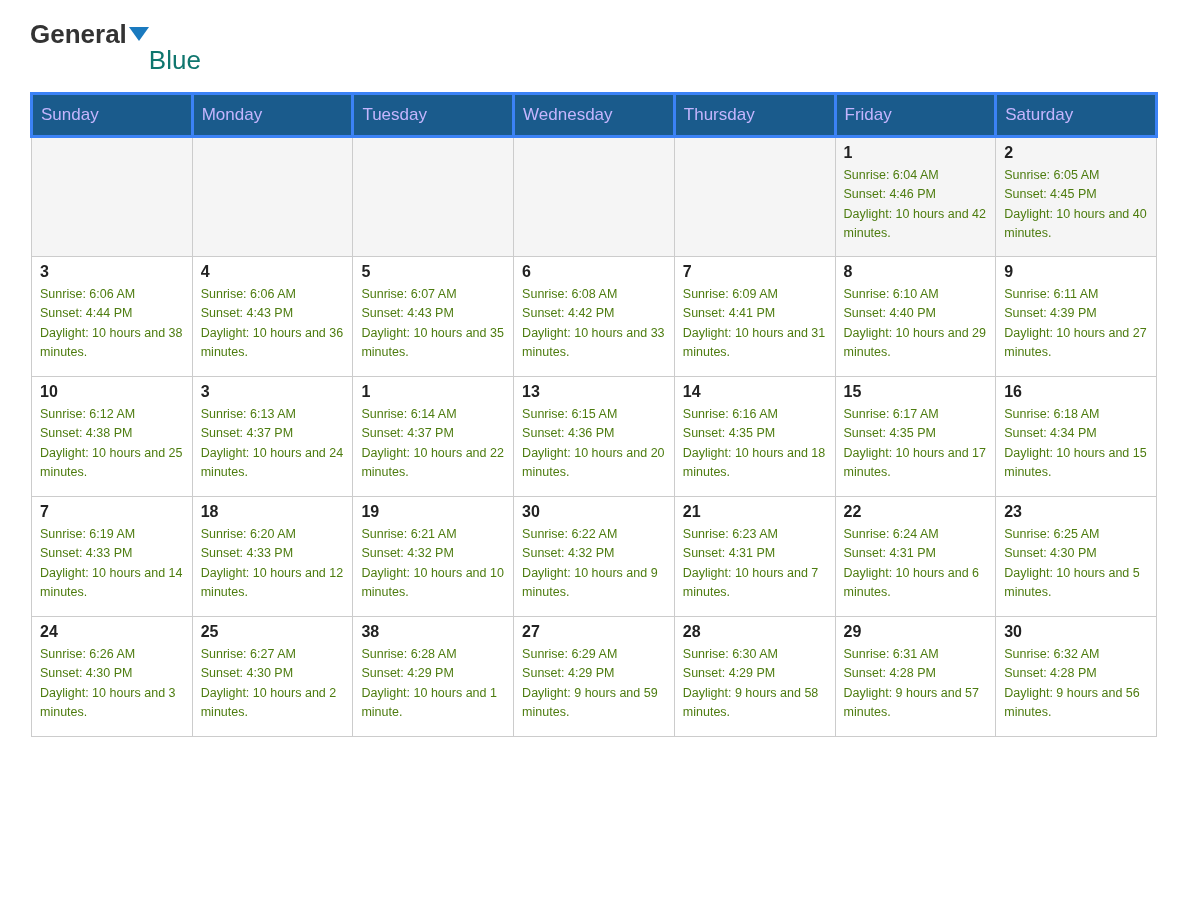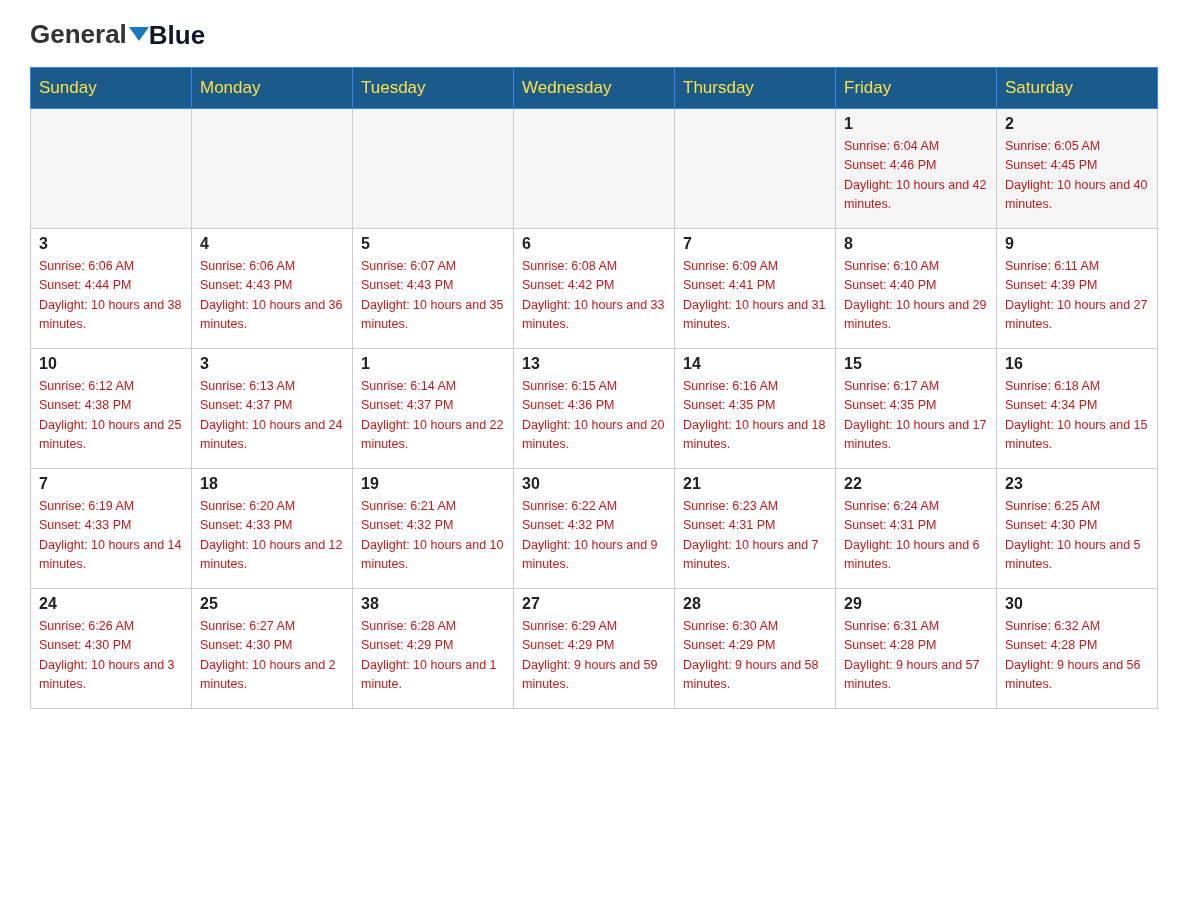--- a/index.html
+++ b/index.html
@@ -35,23 +35,24 @@
       border-top: 14px solid #1a7abf;
       display: inline-block;
       margin-left: 2px;
       vertical-align: middle;
     }
     .logo-line1 {
       display: flex;
       align-items: center;
     }
     .logo-line2 {
-      color: #0f172a;
+      color: #0f766e;
       font-size: 26px;
-      font-weight: bold;
+      font-weight: normal;
+      margin-top: 25px;
     }
     .title-block {
       text-align: right;
     }
     .month-title {
       font-size: 52px;
       font-weight: normal;
       color: #222;
       line-height: 1.1;
     }
@@ -60,26 +61,26 @@
       color: #444;
       margin-top: 4px;
     }
     .calendar-table {
       width: 100%;
       border-collapse: collapse;
       table-layout: fixed;
     }
     .calendar-table thead th {
       background: #1a5b8c;
-      color: #fde047;
+      color: #c4b5fd;
       font-size: 17px;
       font-weight: normal;
       padding: 10px 8px;
       text-align: left;
-      border: 1px solid #3b82f6;
+      border: 3px solid #3b82f6;
     }
     .calendar-table tbody td {
       vertical-align: top;
       border: 1px solid #cccccc;
       padding: 6px 8px;
       height: 120px;
       background: #ffffff;
       font-size: 13px;
       color: #333;
     }
@@ -87,21 +88,21 @@
       background: #f5f5f5;
     }
     .day-number {
       font-size: 16px;
       font-weight: bold;
       color: #222;
       margin-bottom: 4px;
     }
     .day-info {
       font-size: 12.5px;
-      color: #b91c1c;
+      color: #4d7c0f;
       line-height: 1.55;
     }
     .empty-cell {
       background: #f5f5f5;
     }
   </style>
 </head>
 <body>
 
 <div class="header-row">

